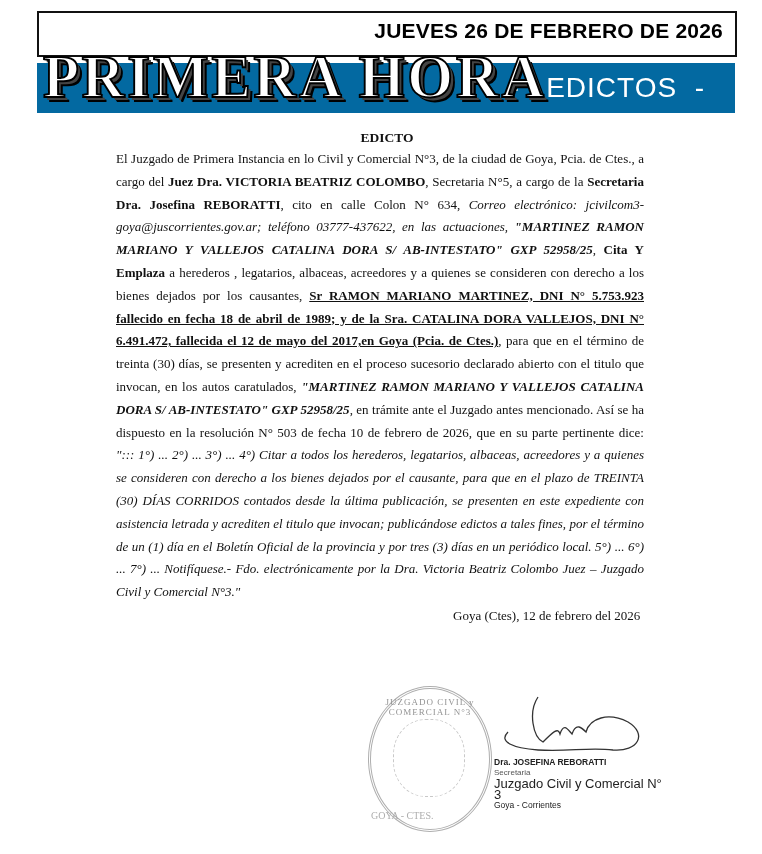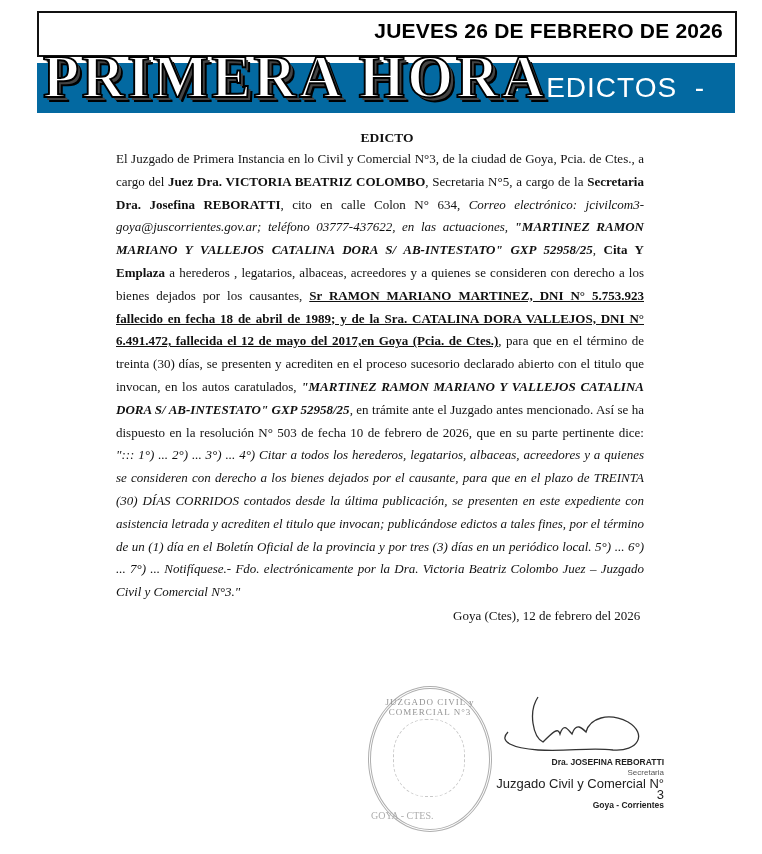--- a/index.html
+++ b/index.html
@@ -16,25 +16,25 @@
   .para { text-align:justify; text-align-last:left; }
   .b { font-weight:bold; }
   .i { font-style:italic; }
   .u { text-decoration:underline; }
   .signoff { position:absolute; left:453px; top:608px; font-size:13px; }
   .seal { position:absolute; left:368px; top:686px; width:118px; height:140px; border:3px double #9a9a9a; border-radius:50%; opacity:0.8; }
   .seal-inner { position:absolute; left:22px; top:30px; width:70px; height:76px; border:1px dashed #bbb; border-radius:45%; }
   .seal-text { position:absolute; left:0; top:8px; width:118px; text-align:center; font-size:9px; color:#777; letter-spacing:1px; }
   .seal-bottom { position:absolute; left:0; bottom:8px; width:118px; text-align:left; font-size:10px; color:#999; }
   .signature { position:absolute; left:498px; top:692px; width:160px; height:70px; }
-  .sig-block { position:absolute; left:494px; top:757px; width:170px; text-align:right; font-family:"Liberation Sans", sans-serif; color:#222; }
+  .sig-block { position:absolute; left:494px; top:757px; width:170px; text-align:left; font-family:"Liberation Sans", sans-serif; color:#222; }
   .sig-name { font-size:8.5px; font-weight:bold; line-height:11px; }
   .sig-role { font-size:8px; line-height:10px; color:#555; }
   .sig-court { font-size:13px; line-height:11px; }
-  .sig-city { font-size:8.5px; font-weight:bold; line-height:11px; }
+  .sig-city { font-size:8.5px; font-weight:normal; line-height:11px; }
 </style>
 </head>
 <body>
 
 <div class="masthead">
   <div class="date-box">
     <span class="date-text">JUEVES 26 DE FEBRERO DE 2026</span>
   </div>
   <div class="black-band">
     <span class="edictos">-   EDICTOS  -</span>

